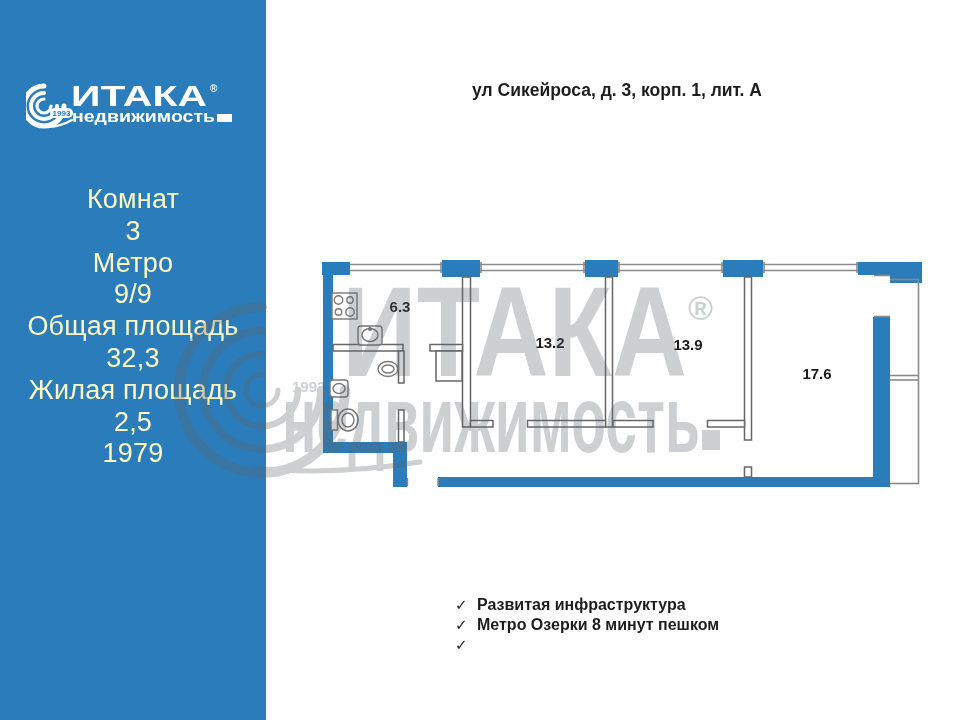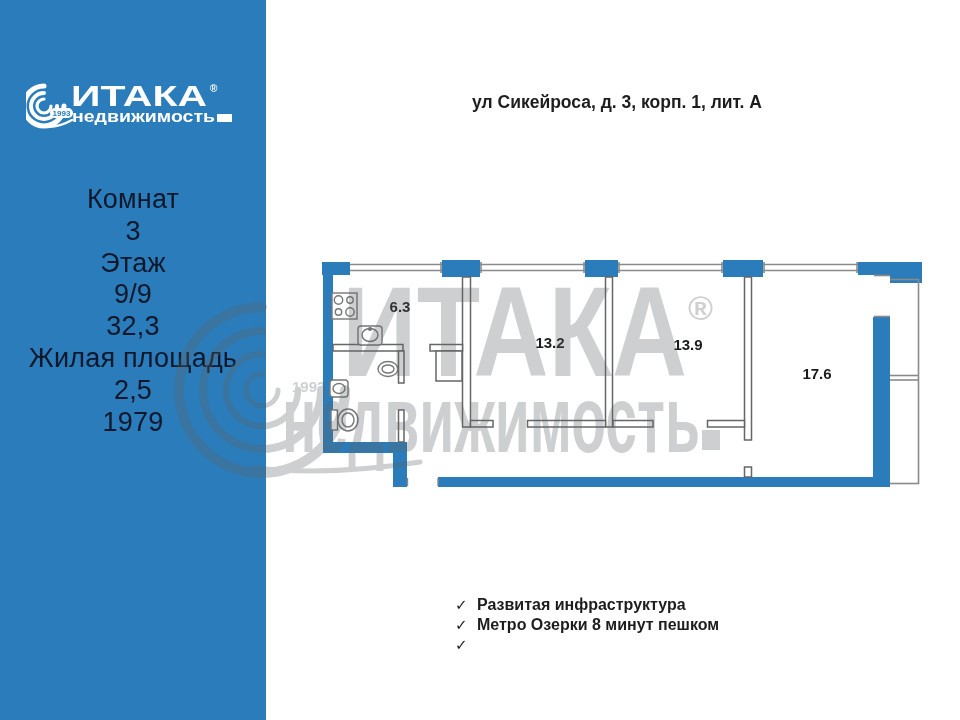--- a/index.html
+++ b/index.html
@@ -8,33 +8,33 @@
     background:#ffffff;
     font-family:"Liberation Sans","DejaVu Sans",sans-serif;
   }
   .sidebar{
     position:absolute;left:0;top:0;width:266px;height:720px;
     background:#2a7cba;
   }
   .logo{position:absolute;left:26px;top:76px;width:208px;height:60px;}
   .stats{
     position:absolute;left:0;top:184px;width:266px;
-    text-align:center;color:#0f172a;
+    text-align:center;color:#fef9c3;
     font-size:27px;font-weight:500;line-height:31.8px;
     letter-spacing:.2px;
   }
   .header{
     position:absolute;left:266px;top:80px;width:694px;text-align:center;color:#1d1d1d;
   }
   .header .title{
     font-size:18.5px;font-weight:700;
     text-decoration:underline;text-underline-offset:3px;text-decoration-thickness:1.5px;
   }
   .header .address{
-    margin-top:12px;font-size:17.5px;font-weight:600;padding-left:8px;
+    margin-top:0;font-size:17.5px;font-weight:600;padding-left:8px;
   }
   .plan{position:absolute;left:320px;top:255px;width:605px;height:240px;}
   .watermark{position:absolute;left:0;top:0;width:960px;height:720px;pointer-events:none;}
   .features{
     position:absolute;left:455px;top:595px;color:#1d1d1d;
     font-size:16px;font-weight:600;line-height:20px;
   }
   .feature-row{display:flex;align-items:baseline;}
   .feature-row .check{width:22px;font-weight:400;font-size:15px;}
 </style>
@@ -54,22 +54,23 @@
     <text x="35.5" y="39" font-size="8" font-weight="700" fill="#2a7cba" text-anchor="middle">1993</text>
     <text x="45" y="29" font-size="30" font-weight="700" fill="#ffffff" textLength="136" lengthAdjust="spacingAndGlyphs">ИТАКА</text>
     <text x="184" y="15" font-size="10" font-weight="700" fill="#ffffff">®</text>
     <text x="46" y="45" font-size="16.5" font-weight="700" fill="#ffffff" textLength="143" lengthAdjust="spacingAndGlyphs">недвижимость</text>
     <rect x="191" y="37" width="15" height="8" fill="#ffffff"></rect>
   </svg>
 
   <div class="stats">
     <div>Комнат</div>
     <div>3</div>
-    <div>Этаж</div>
+    <div>Метро</div>
     <div>9/9</div>
+    <div>Общая площадь</div>
     <div>32,3</div>
     <div>Жилая площадь</div>
     <div>2,5</div>
     <div>1979</div>
   </div>
 </div>
 
 <div class="header">
   <div class="address">ул Сикейроса, д. 3, корп. 1, лит. А</div>
 </div>

